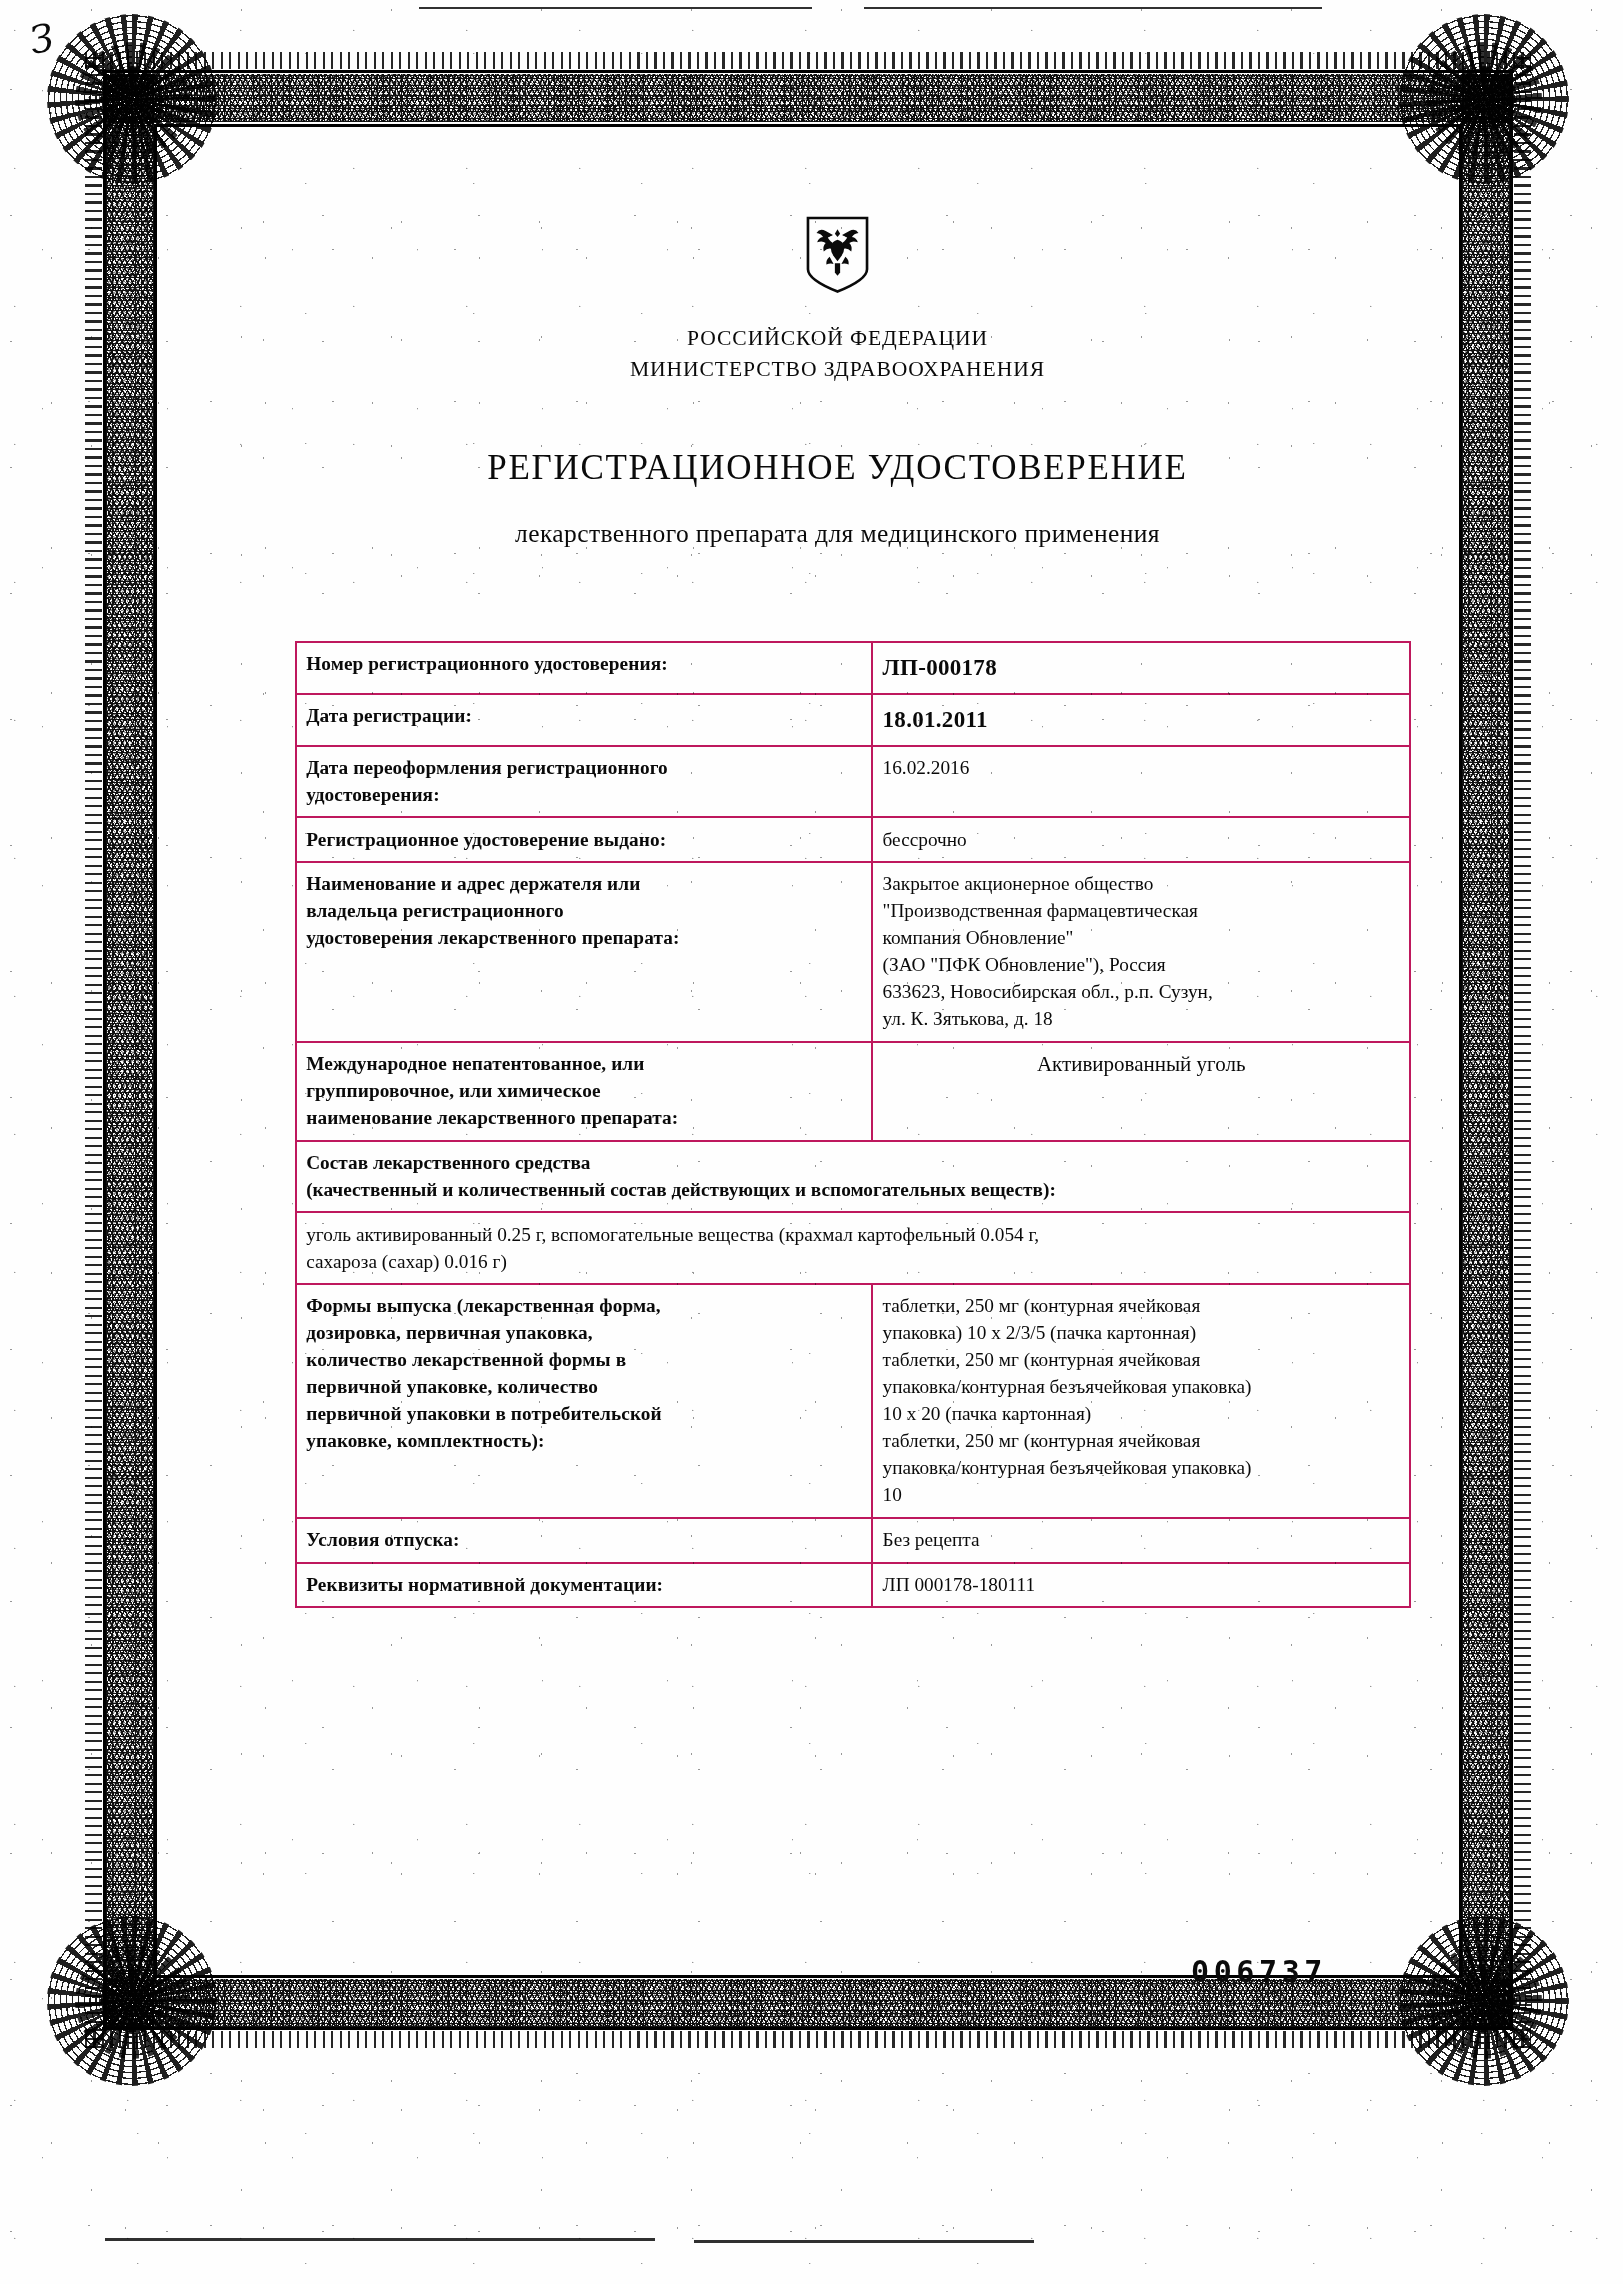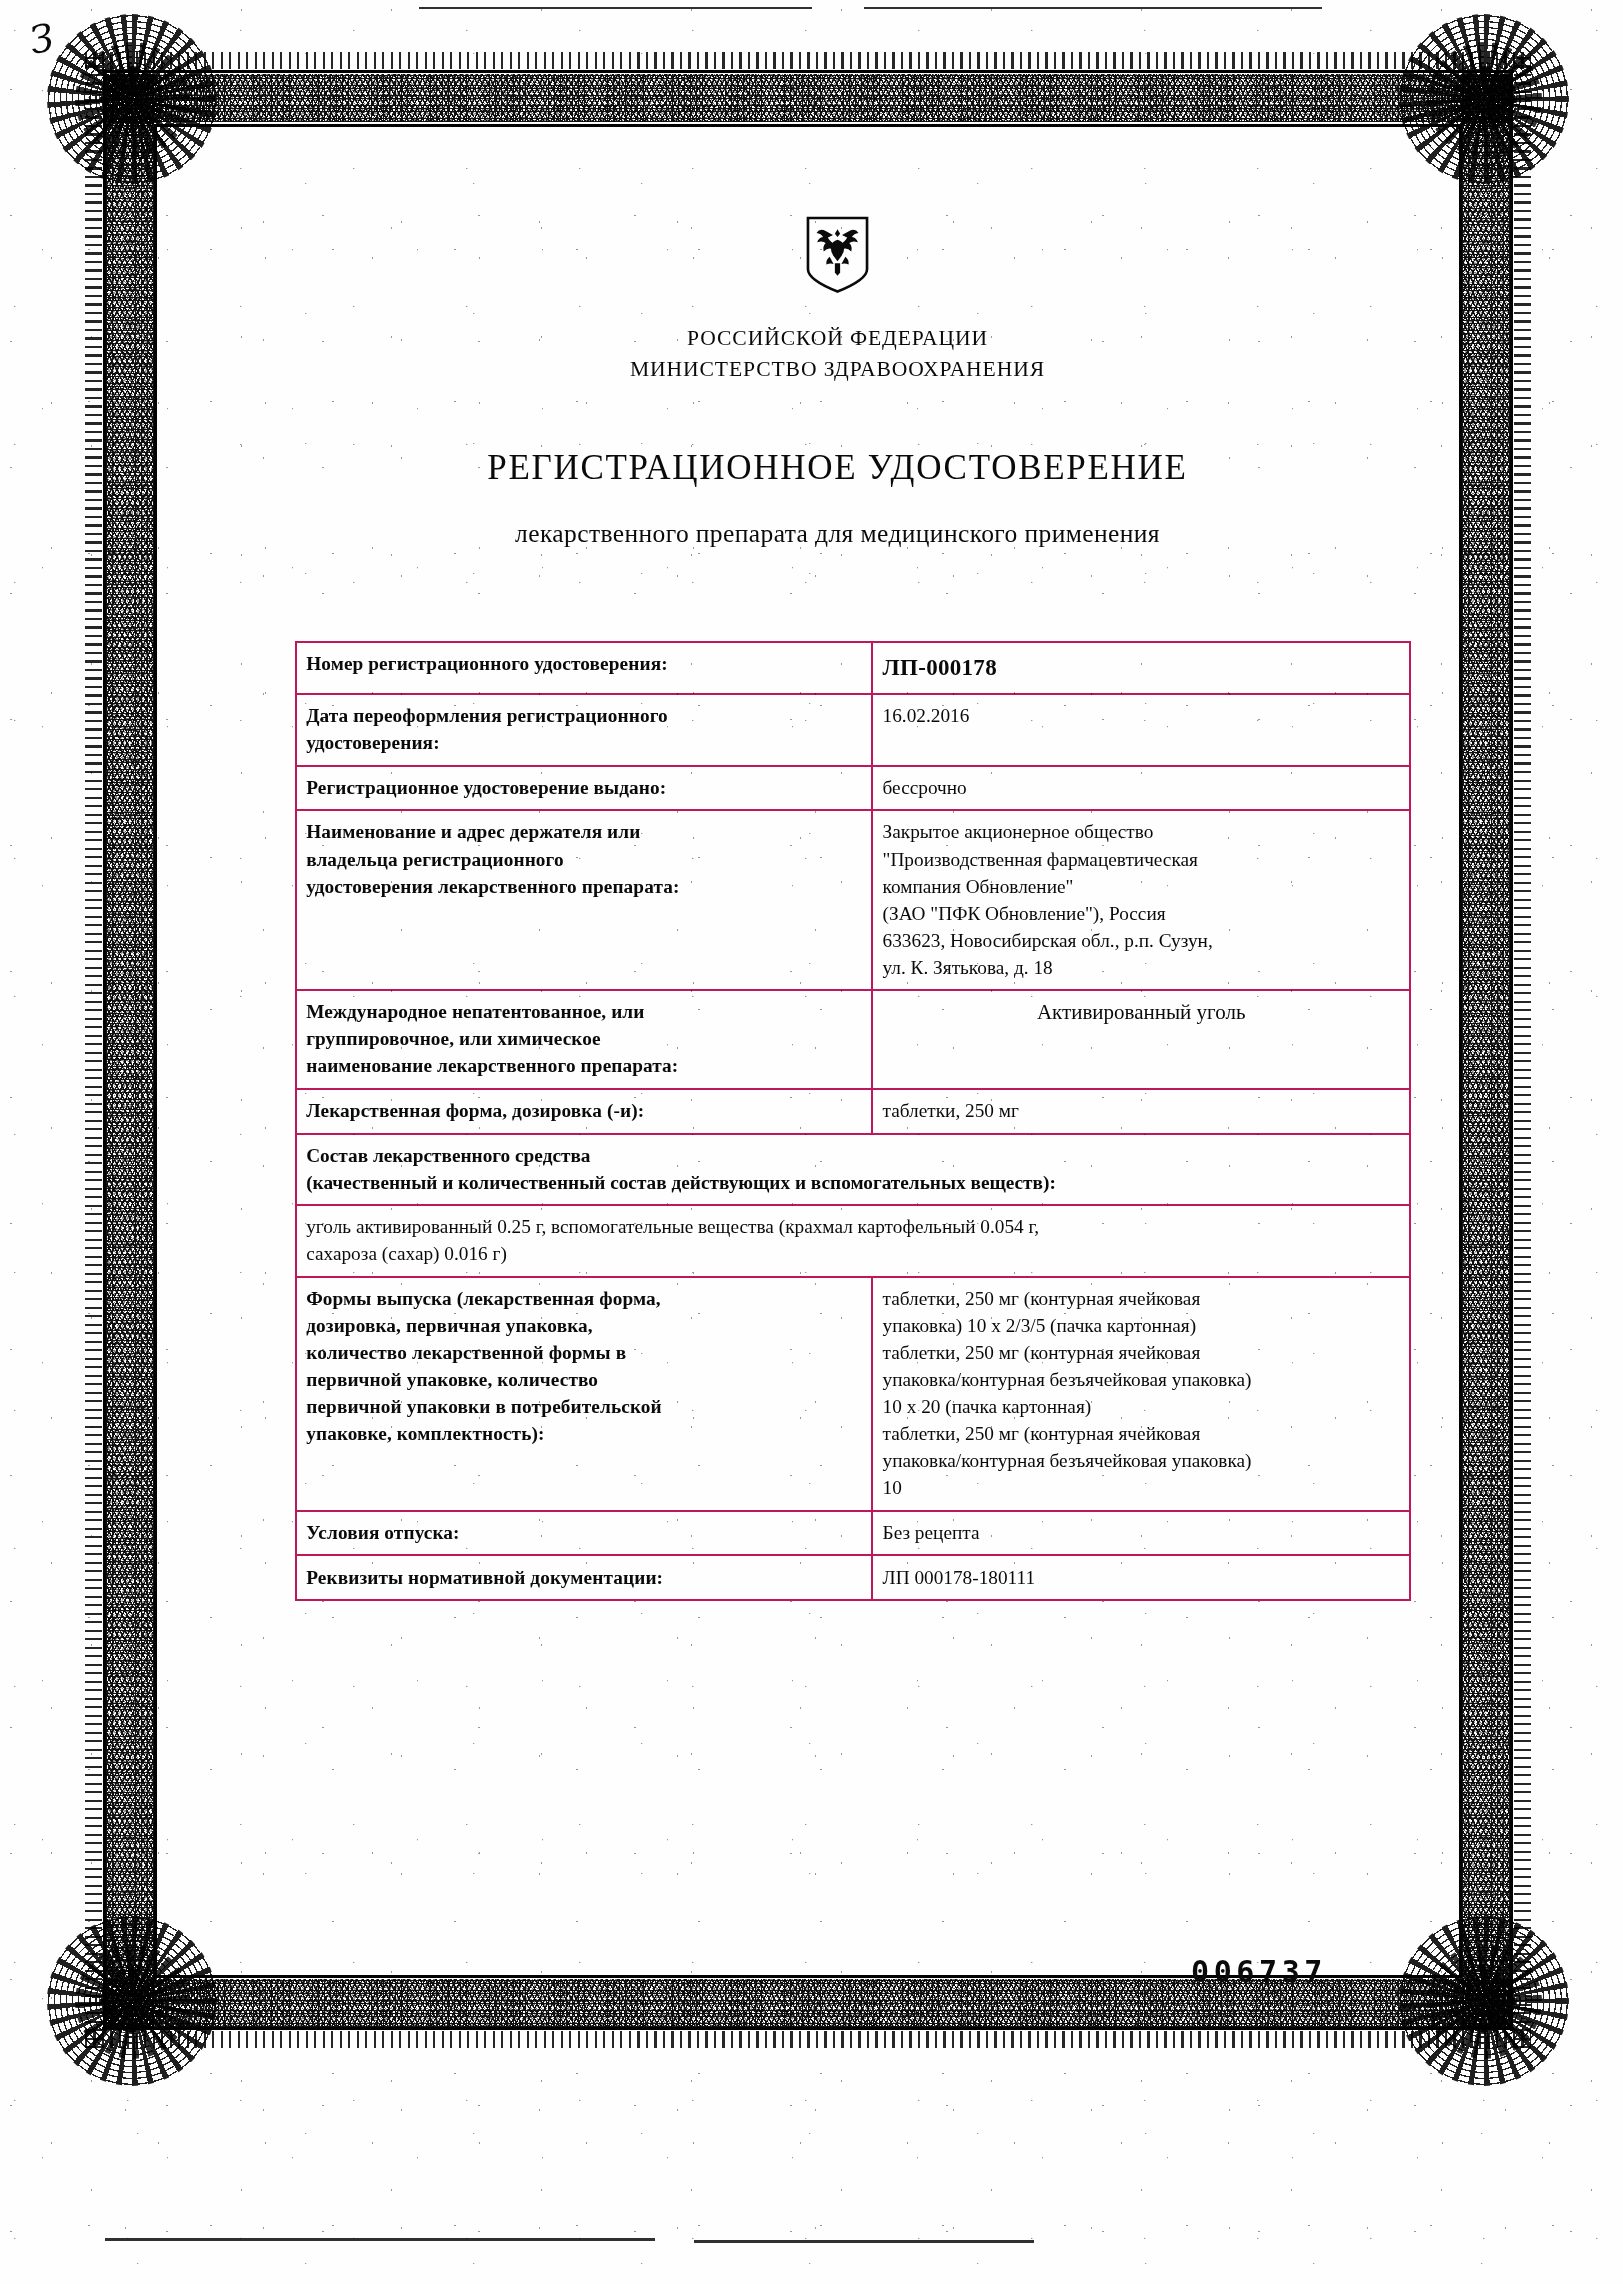--- a/index.html
+++ b/index.html
@@ -235,20 +235,24 @@
     <div class="doc-subtitle">лекарственного препарата для медицинского применения</div>
   </div>
 
   <table id="ru-table">
     <tbody>
       <tr>
         <td class="lbl">Номер регистрационного удостоверения:</td>
         <td class="val big">ЛП-000178</td>
       </tr>
 
+      <tr>
+        <td class="lbl">Дата регистрации:</td>
+        <td class="val big">18.01.2011</td>
+      </tr>
 
       <tr>
         <td class="lbl">
           <span class="addr-line">Дата переоформления регистрационного</span>
           <span class="addr-line">удостоверения:</span>
         </td>
         <td class="val">16.02.2016</td>
       </tr>
 
       <tr>
@@ -275,24 +279,20 @@
 
       <tr>
         <td class="lbl">
           <span class="addr-line">Международное непатентованное, или</span>
           <span class="addr-line">группировочное, или химическое</span>
           <span class="addr-line">наименование лекарственного препарата:</span>
         </td>
         <td class="val ctr">Активированный уголь</td>
       </tr>
 
-      <tr>
-        <td class="lbl">Лекарственная форма, дозировка (-и):</td>
-        <td class="val">таблетки, 250 мг</td>
-      </tr>
 
       <tr>
         <td class="span" colspan="2">
           <span class="addr-line">Состав лекарственного средства</span>
           <span class="addr-line">(качественный и количественный состав действующих и вспомогательных веществ):</span>
         </td>
       </tr>
 
       <tr>
         <td class="span norm" colspan="2">

